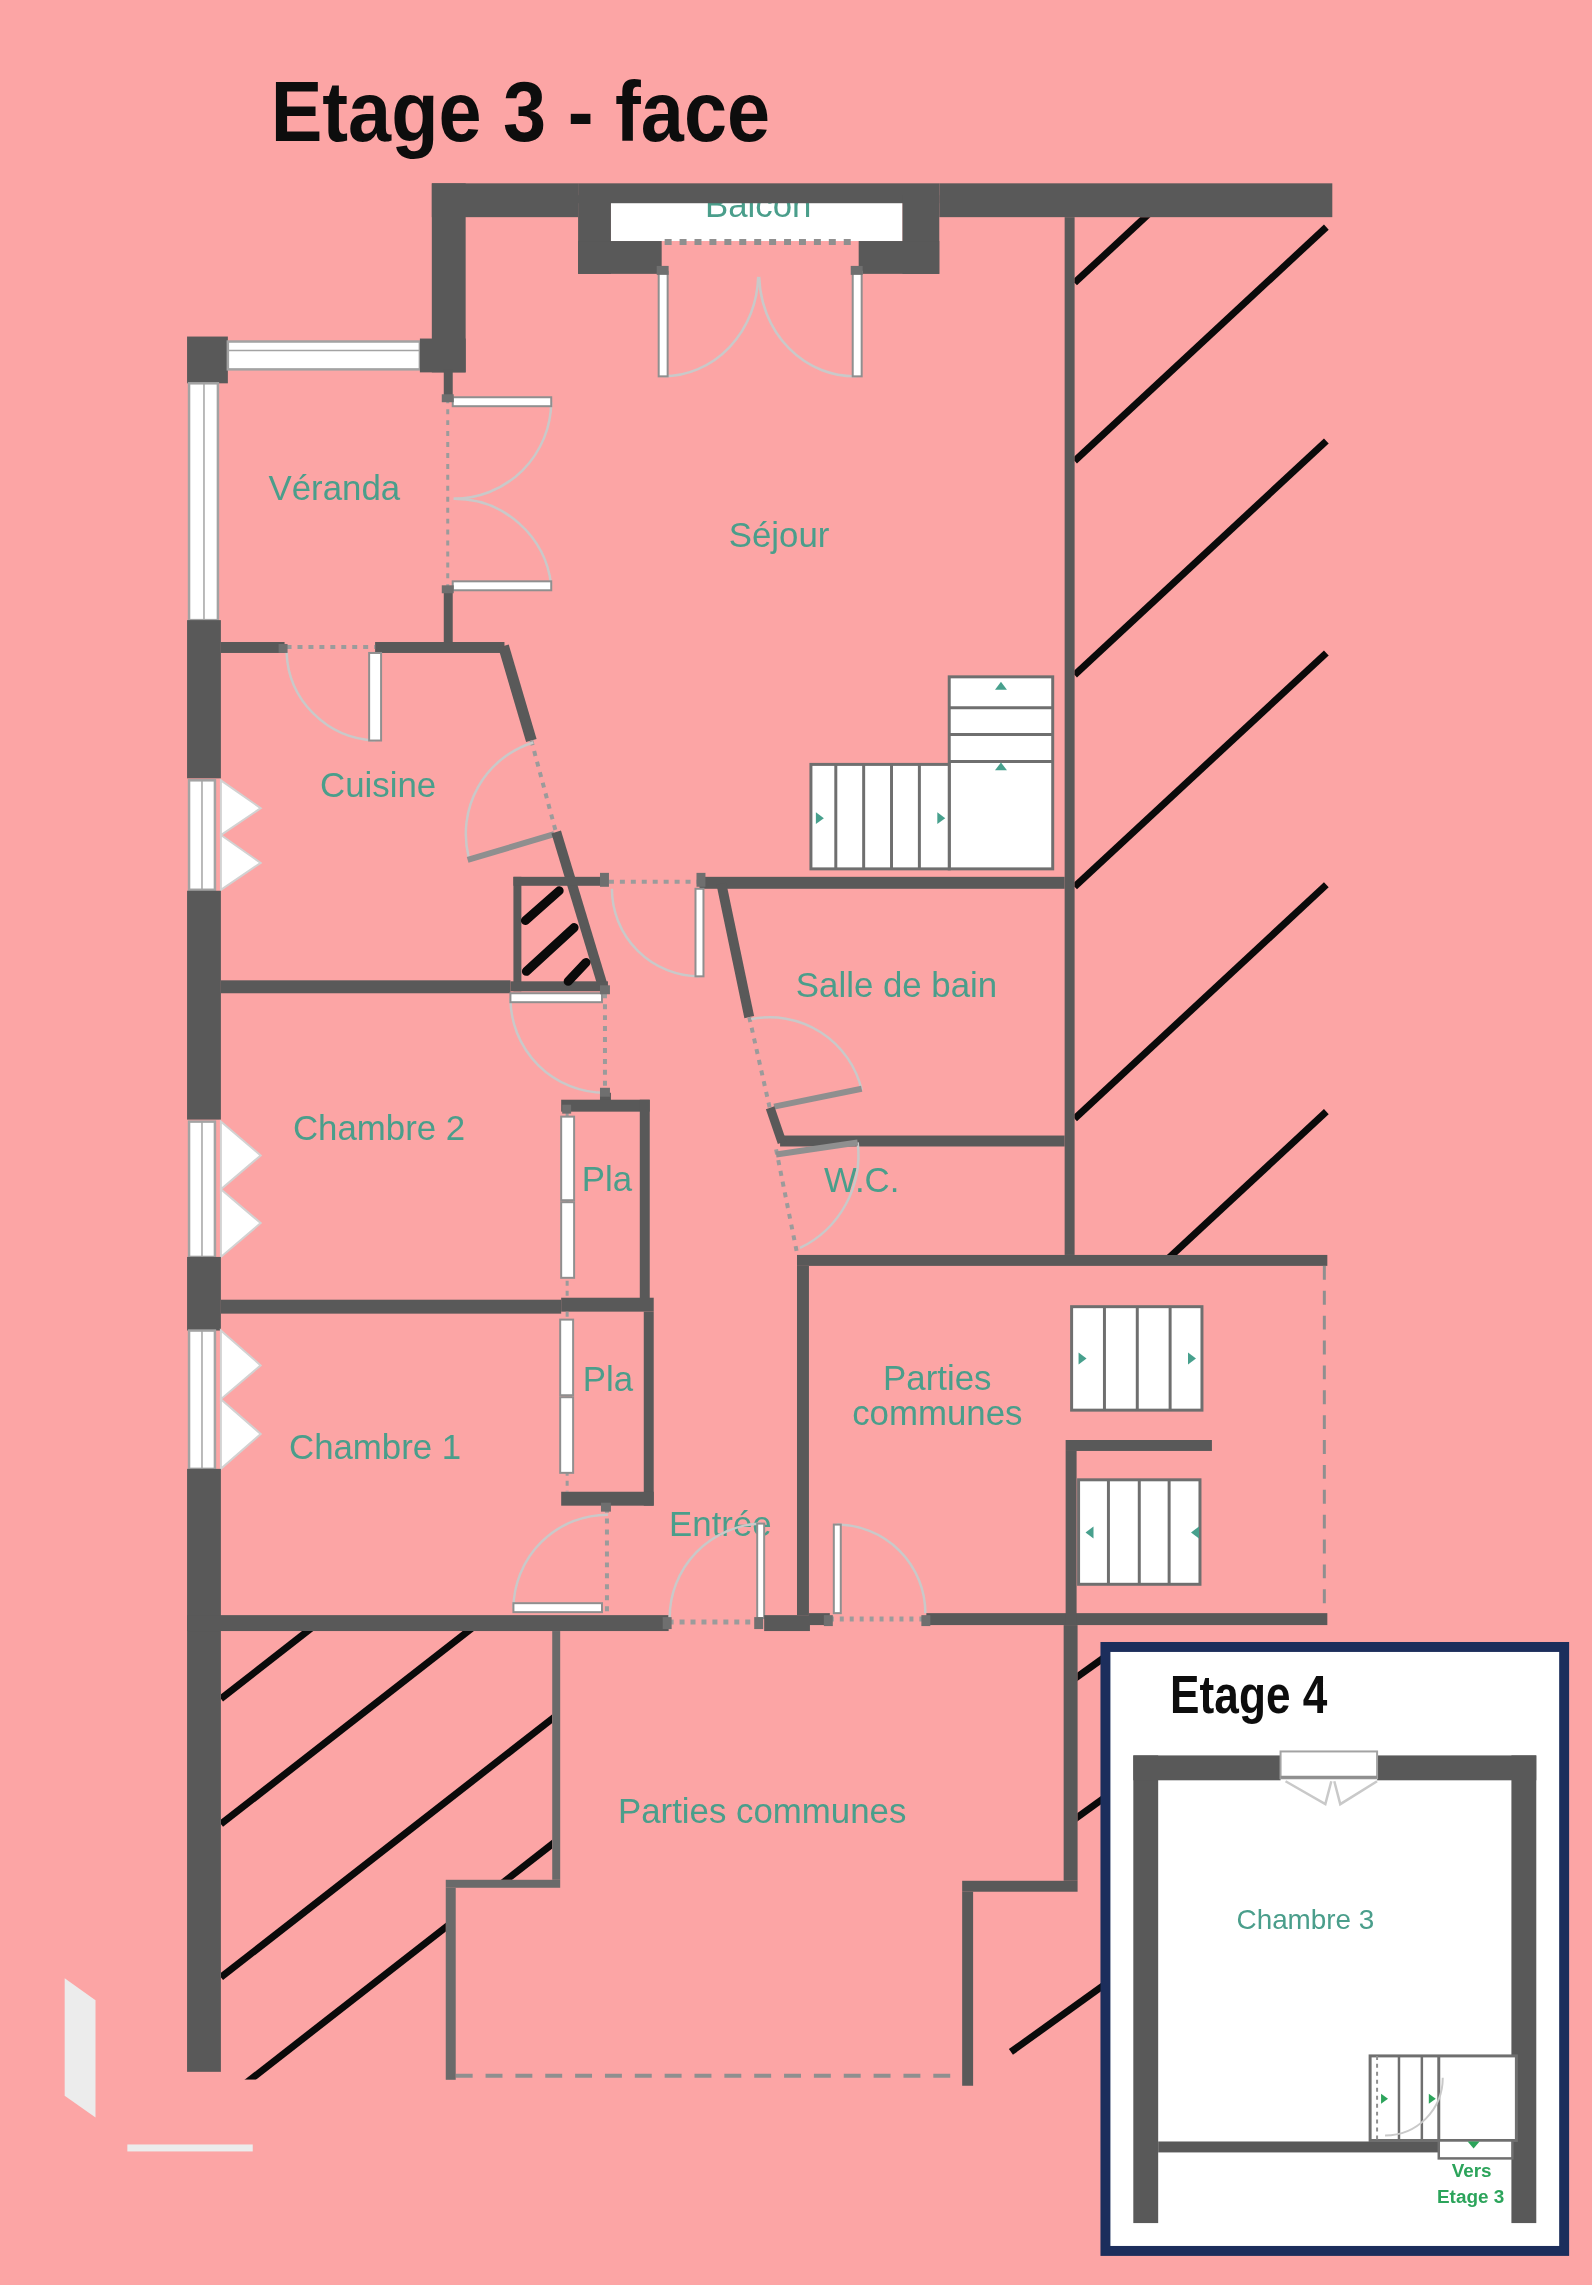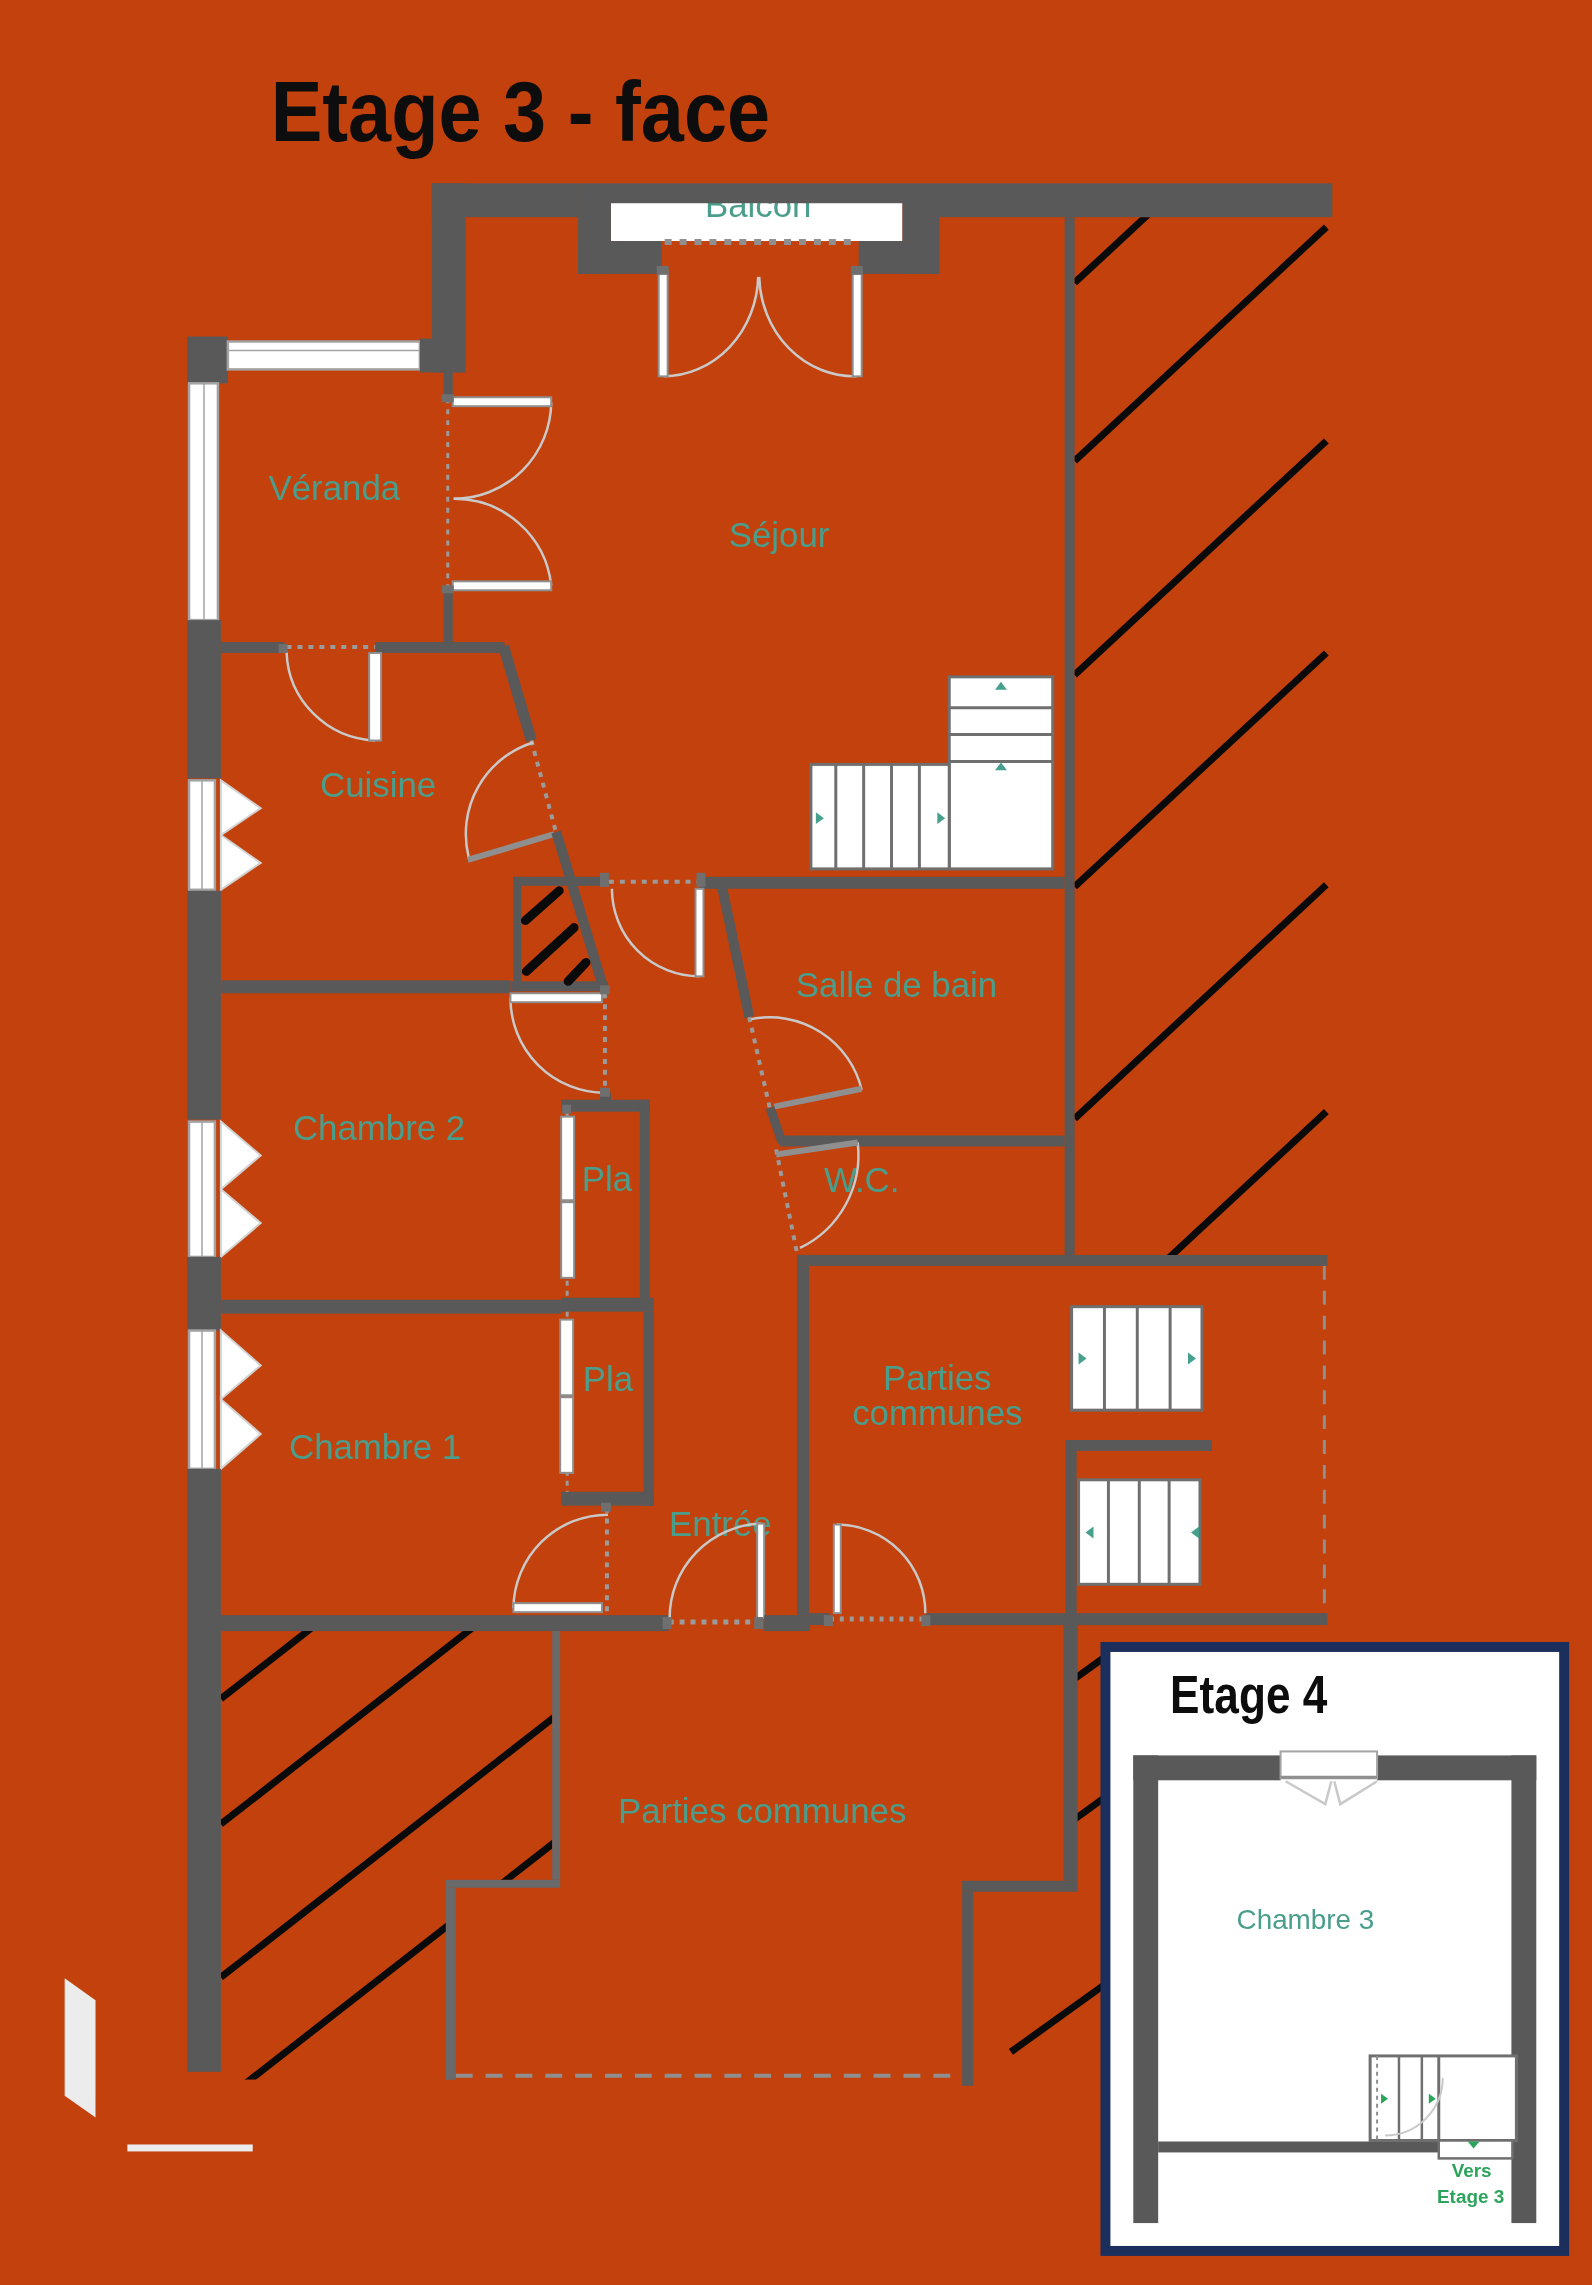--- a/index.html
+++ b/index.html
@@ -1,16 +1,16 @@
 <!DOCTYPE html>
 <html><head>
 <meta charset="utf-8">
 <style>
   html,body{margin:0;padding:0;background:#ffffff;}
-  #page{position:relative;width:1592px;height:2286px;background:#c2410c;overflow:hidden;
+  #page{position:relative;width:1592px;height:2286px;background:#fca5a5;overflow:hidden;
         font-family:"Liberation Sans", sans-serif;}
   svg{display:block}
   .lbl{fill:#4a9e8b;font-family:"Liberation Sans", sans-serif;}
   .lblg{fill:#2ca45b;font-family:"Liberation Sans", sans-serif;font-weight:bold;}
 </style>
 </head>
 <body>
 <div id="page">
 <svg width="1592" height="2286" viewBox="0 0 1600 2297">
 <defs>

